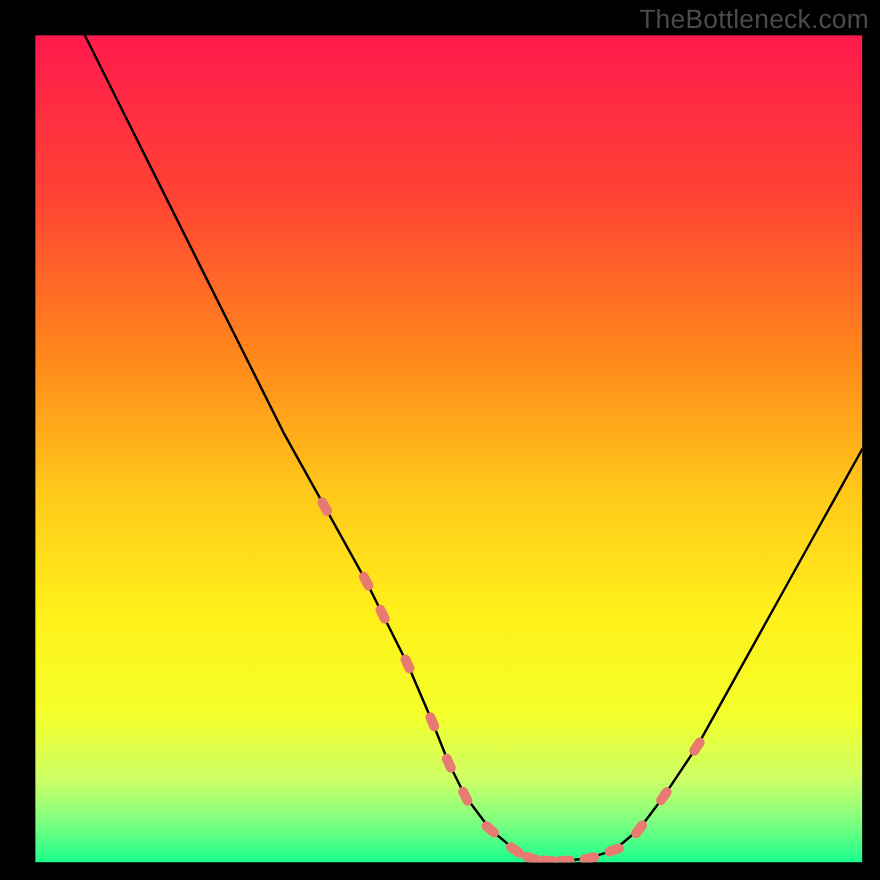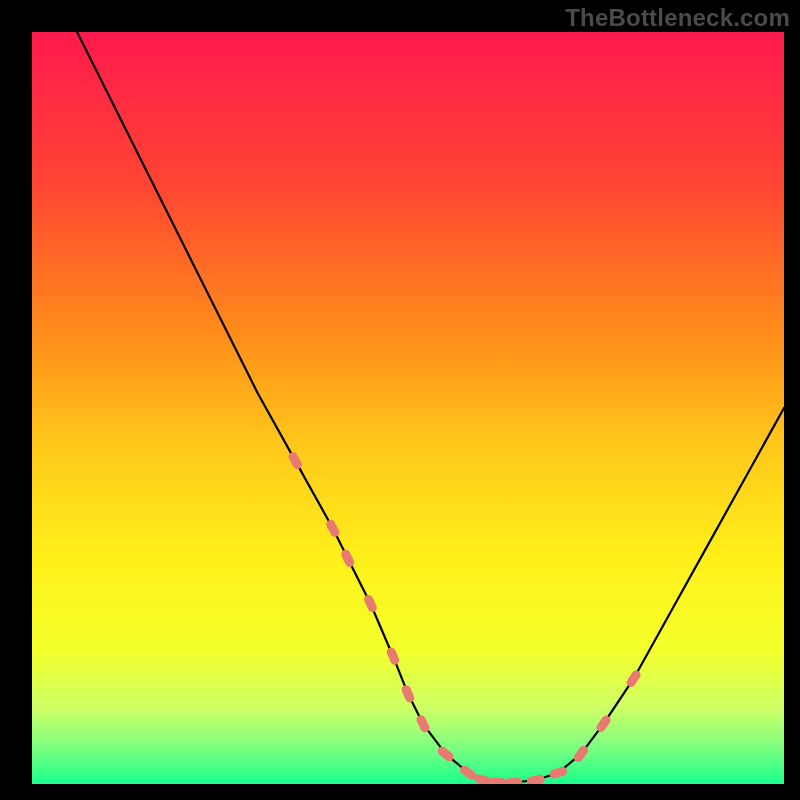--- a/index.html
+++ b/index.html
@@ -37,21 +37,21 @@
     width: 100%;
     height: 100%;
     pointer-events: none;
   }
   .watermark {
     position: absolute;
     top: 4px;
     right: 10px;
     color: #4b4b4b;
     font-size: 24px;
-    font-weight: 700;
+    font-weight: 400;
     letter-spacing: 0.2px;
     user-select: none;
   }
 </style>
 </head>
 <body>
 
 <div class="frame">
 
   <div class="plot" id="plot" style="left: 32px; top: 32px; width: 752px; height: 752px;">

